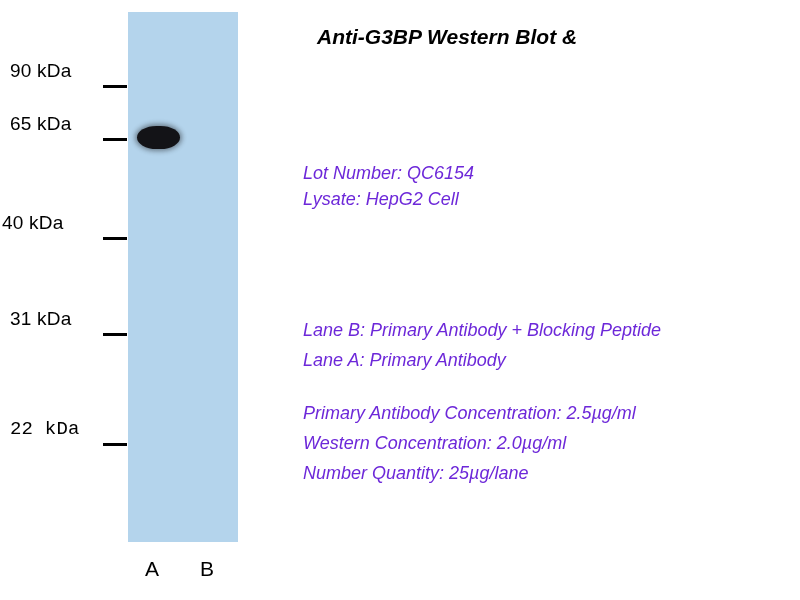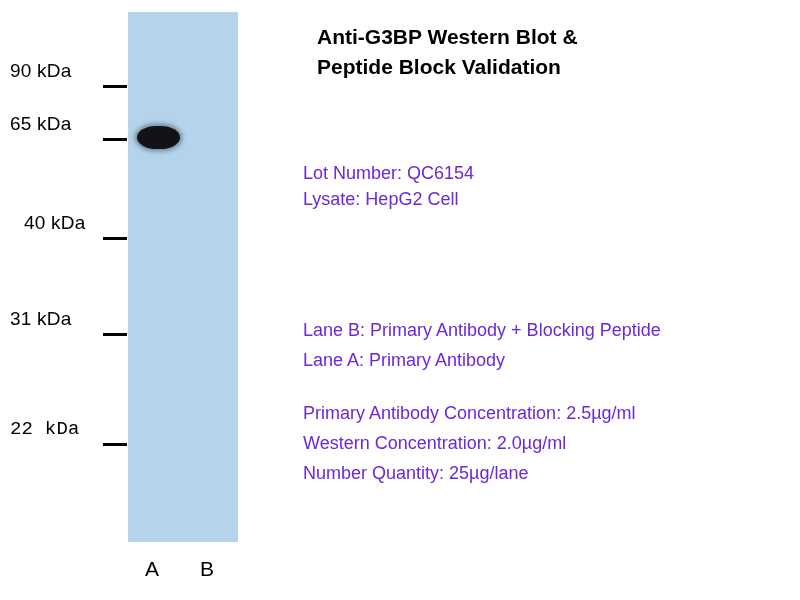--- a/index.html
+++ b/index.html
@@ -76,51 +76,50 @@
     position: absolute;
     left: 303px;
     font-size: 18px;
     color: #6d28d9;
     line-height: 26px;
     white-space: nowrap;
   }
   #lot-block { top: 160px; }
   #lane-block { top: 315px; line-height: 30px; }
   #conc-block { top: 398px; line-height: 30px; }
-  .info-line { display: block; }
+  .info-line { display: block; font-style: italic; }
 </style>
 </head>
 <body>
 
 <div id="figure">
 
   <div class="membrane"></div>
   <div class="band"></div>
 
   <div class="mw-label" style="left:10px; top:60px;">90 kDa</div>
   <div class="mw-tick" style="left:103px; top:85px; width:24px;"></div>
 
   <div class="mw-label" style="left:10px; top:113px;">65 kDa</div>
   <div class="mw-tick" style="left:103px; top:138px; width:24px;"></div>
 
-  <div class="mw-label" style="left:24px; top:212px;">40 kDa</div>
+  <div class="mw-label" style="left:2px; top:212px;">40 kDa</div>
   <div class="mw-tick" style="left:103px; top:237px; width:24px;"></div>
 
   <div class="mw-label" style="left:10px; top:308px;">31 kDa</div>
   <div class="mw-tick" style="left:103px; top:333px; width:24px;"></div>
 
   <div class="mw-label" style="left:10px; top:418px;font-family:Liberation Mono, monospace;">22 kDa</div>
   <div class="mw-tick" style="left:103px; top:443px; width:24px;"></div>
 
   <div class="lane-label" style="left:145px;">A</div>
   <div class="lane-label" style="left:200px;">B</div>
 
   <div class="title">
     <span class="info-line">Anti-G3BP Western Blot &amp;</span>
-    <span class="info-line">Peptide Block Validation</span>
   </div>
 
   <div class="info-block" id="lot-block">
     <span class="info-line">Lot Number: QC6154</span>
     <span class="info-line">Lysate: HepG2 Cell</span>
   </div>
 
   <div class="info-block" id="lane-block">
     <span class="info-line">Lane B: Primary Antibody + Blocking Peptide</span>
     <span class="info-line">Lane A: Primary Antibody</span>

